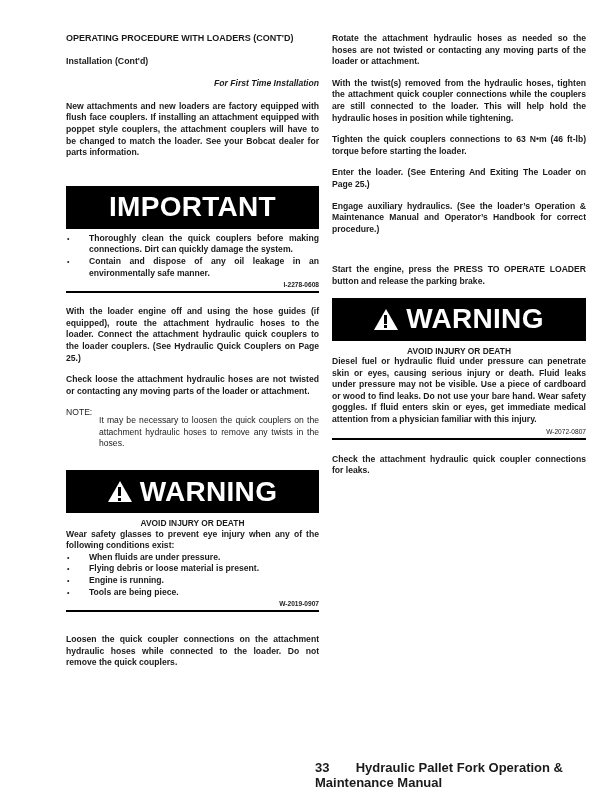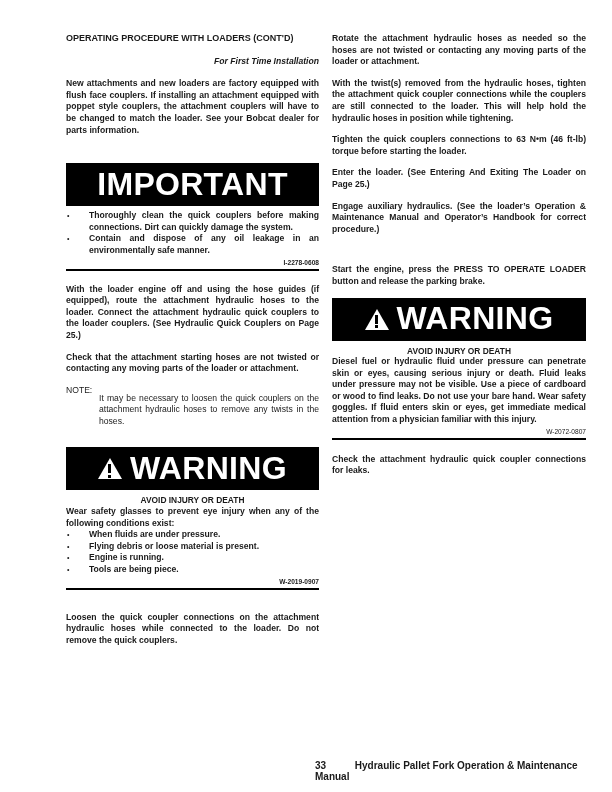--- a/index.html
+++ b/index.html
@@ -6,62 +6,63 @@
   body { width:612px; height:792px; position:relative; overflow:hidden;
          font-family:"Liberation Sans", sans-serif; color:#1a1a1a; }
   .col { position:absolute; width:253px; font-size:8.6px; line-height:11.6px; }
   .left { left:66px; top:33px; }
   .right { left:332px; top:33px; width:254px; }
   p { margin:0 0 10px 0; text-align:justify;font-weight:bold; }
   .h1 { font-weight:bold; font-size:9px; margin-bottom:11px; text-align:left; }
   .h2 { font-weight:bold; font-size:8.8px; margin-bottom:11px; text-align:left; }
   .ital { font-style:italic; text-align:right; margin-bottom:11px; }
   .banner { background:#000; color:#fff; height:43px; display:flex; align-items:center;
-            justify-content:center; font-weight:bold; font-size:32px; letter-spacing:0.3px; }
+            justify-content:center; font-weight:bold; font-size:28px; letter-spacing:0.3px; }
   .banner .tri { width:0; height:0; border-left:12px solid transparent; border-right:12px solid transparent;
             border-bottom:21px solid #fff; position:relative; margin-right:8px; }
   .banner .tri span { position:absolute; left:-2px; top:6px; width:3px; height:9px; background:#000; }
   .banner .tri i { position:absolute; left:-2px; top:16.5px; width:3px; height:3px; background:#000; }
   .box { margin-bottom:14px; }
   .box ul { list-style:none; padding:0; margin:4px 0 0 0; font-weight:bold; }
   .box li { position:relative; padding-left:23px; text-align:justify; line-height:11.6px; }
   .box li::before { content:"\2022"; position:absolute; left:1px; font-weight:normal; font-size:7px; }
   .code { text-align:right; font-size:6.6px; font-weight:bold; margin-top:1px; line-height:9px; }
   .code.norm { font-weight:normal; }
   .rule { border-bottom:2.4px solid #000; margin-top:2px; }
   .avoid { text-align:center; font-weight:bold; font-size:8.4px; margin-top:5px; line-height:10.5px; }
   .warn-body { font-weight:bold; text-align:justify; font-size:8.6px; line-height:11.6px; }
   .note { font-weight:normal; display:flex; margin-bottom:20px; }
   .note .lbl { width:33px; flex:none; }
   .note .txt { text-align:justify;margin-top:8px; }
-  .footer { position:absolute; top:760px; left:315px; font-size:10px; font-weight:bold; }
+  .footer { position:absolute; top:760px; left:315px; font-size:13px; font-weight:bold; }
   .footer .num { display:inline-block; width:37px; }
 </style>
 </head>
 <body>
 
 <div class="col left">
   <p class="h1">OPERATING PROCEDURE WITH LOADERS (CONT'D)</p>
+  <p class="h2">Installation (Cont'd)</p>
   <p class="ital">For First Time Installation</p>
   <p style="margin-bottom:27px;">New attachments and new loaders are factory equipped with flush face couplers. If installing an attachment equipped with poppet style couplers, the attachment couplers will have to be changed to match the loader. See your Bobcat dealer for parts information.</p>
 
   <div class="box" style="margin-bottom:13px;">
     <div class="banner">
       <span>IMPORTANT</span>
     </div>
     <ul>
       <li>Thoroughly clean the quick couplers before making connections. Dirt can quickly damage the system.</li>
       <li>Contain and dispose of any oil leakage in an environmentally safe manner.</li>
     </ul>
     <div class="code">I-2278-0608</div>
     <div class="rule"></div>
   </div>
 
   <p>With the loader engine off and using the hose guides (if equipped), route the attachment hydraulic hoses to the loader. Connect the attachment hydraulic quick couplers to the loader couplers. (See Hydraulic Quick Couplers on Page 25.)</p>
-  <p>Check that the attachment starting hoses are not twisted or contacting any moving parts of the loader or attachment.</p>
+  <p>Check loose the attachment hydraulic hoses are not twisted or contacting any moving parts of the loader or attachment.</p>
   <div class="note">
     <span class="lbl">NOTE:</span>
     <span class="txt">It may be necessary to loosen the quick couplers on the attachment hydraulic hoses to remove any twists in the hoses.</span>
   </div>
 
   <div class="box" style="margin-bottom:22px;">
     <div class="banner">
       <span class="tri">
           <span></span>
           <i></i>

